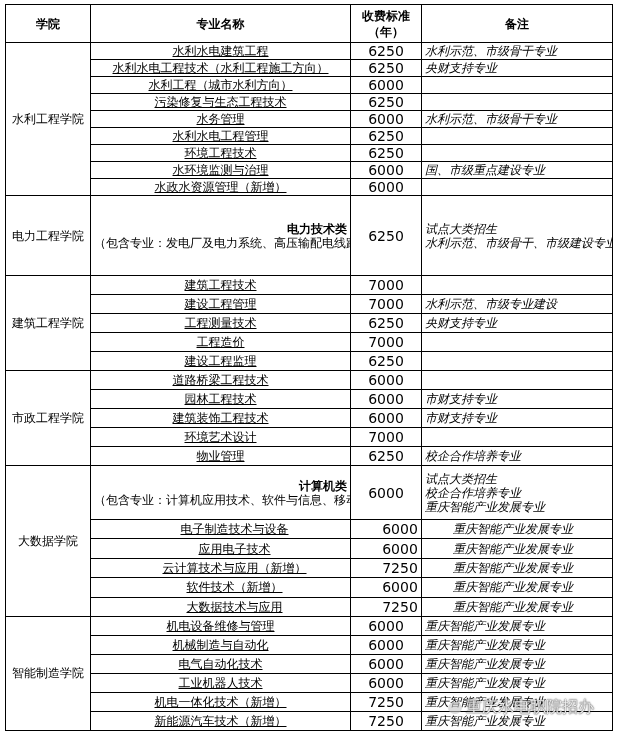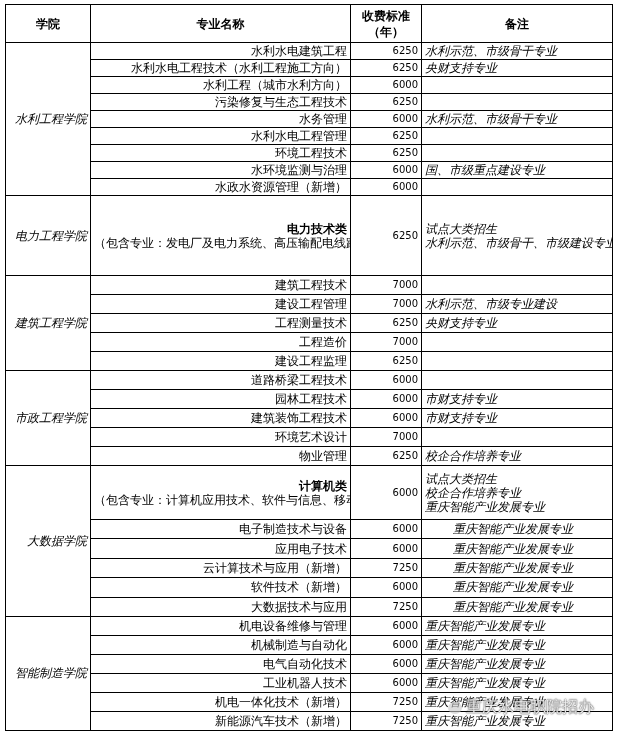--- a/index.html
+++ b/index.html
@@ -4,23 +4,23 @@
 <style>
   html, body { margin:0; padding:0; background:#ffffff; }
   body { width:617px; height:737px; position:relative; overflow:hidden;
          font-family:"DejaVu Sans", "Liberation Sans", sans-serif; color:#000; }
   table.fees { position:absolute; left:5px; top:4px; border-collapse:collapse;
                table-layout:fixed; width:607px; font-size:12px; }
   table.fees td, table.fees th { border:1px solid #000; padding:0 3px; overflow:hidden;
                white-space:nowrap; line-height:14px; }
   col.c1 { width:85px; } col.c2 { width:260px; } col.c3 { width:71px; } col.c4 { width:191px; }
   th { font-weight:bold; font-size:12px; text-align:center; height:37px; }
-  td.college { text-align:right; vertical-align:middle;font-style:italic; }
-  td.major { text-align:right; }
-  td.fee { text-align:right; font-size:10px; }
+  td.college { text-align:center; vertical-align:middle; }
+  td.major { text-align:center;text-decoration:underline; }
+  td.fee { text-align:center; font-size:14px; }
   td.note { text-align:left;font-style:italic; }
   tr.r17 td { height:16px; }
   tr.r19 td { height:18px; }
   tr.r194 td { height:18.4px;padding-left:31px; }
   td.group { text-align:right; white-space:normal; line-height:16px; padding:2px 4px; }
   td.group .gtitle { font-weight:bold; display:block; }
   td.multi { white-space:normal; line-height:16px; vertical-align:middle; }
   .watermark { position:absolute; left:448px; top:697px; font-size:16px; color:rgba(255,255,255,0.9);
                text-shadow:0 0 2px #555, 0 0 1px #333; letter-spacing:0px; pointer-events:none; }
   .watermark .wm-icon { display:inline-block; width:14px; height:12px; border-radius:50%;

